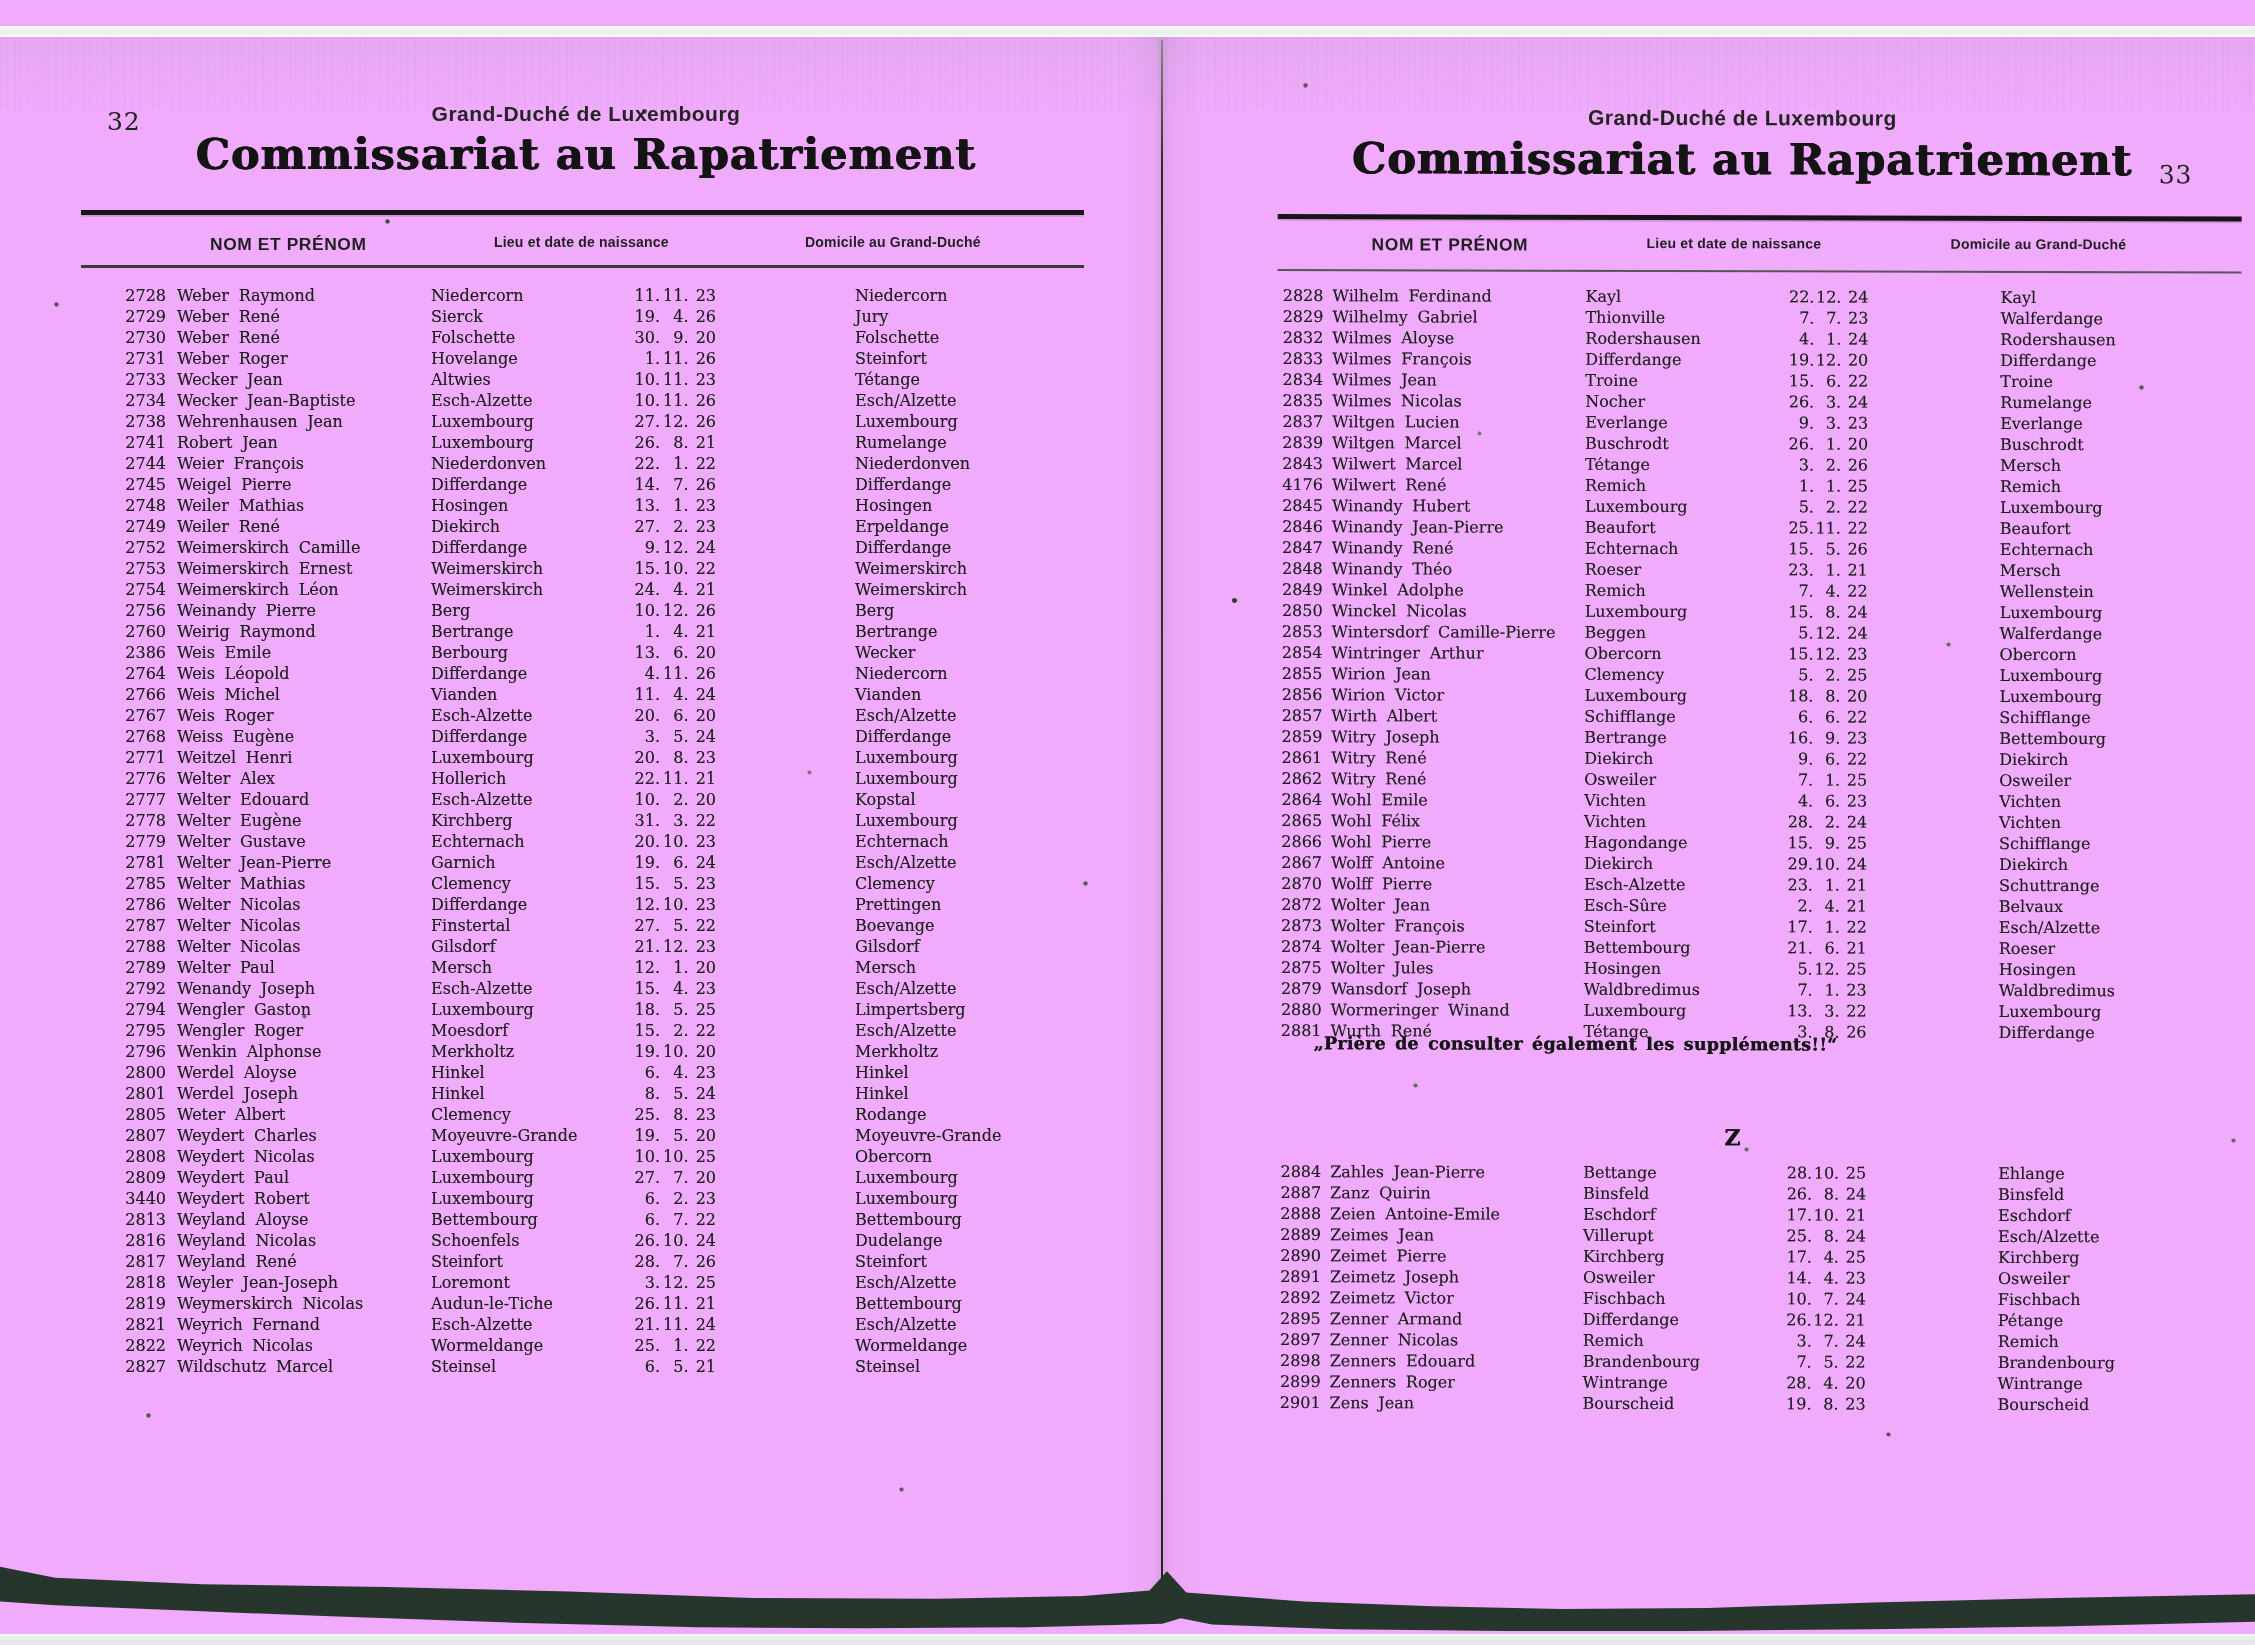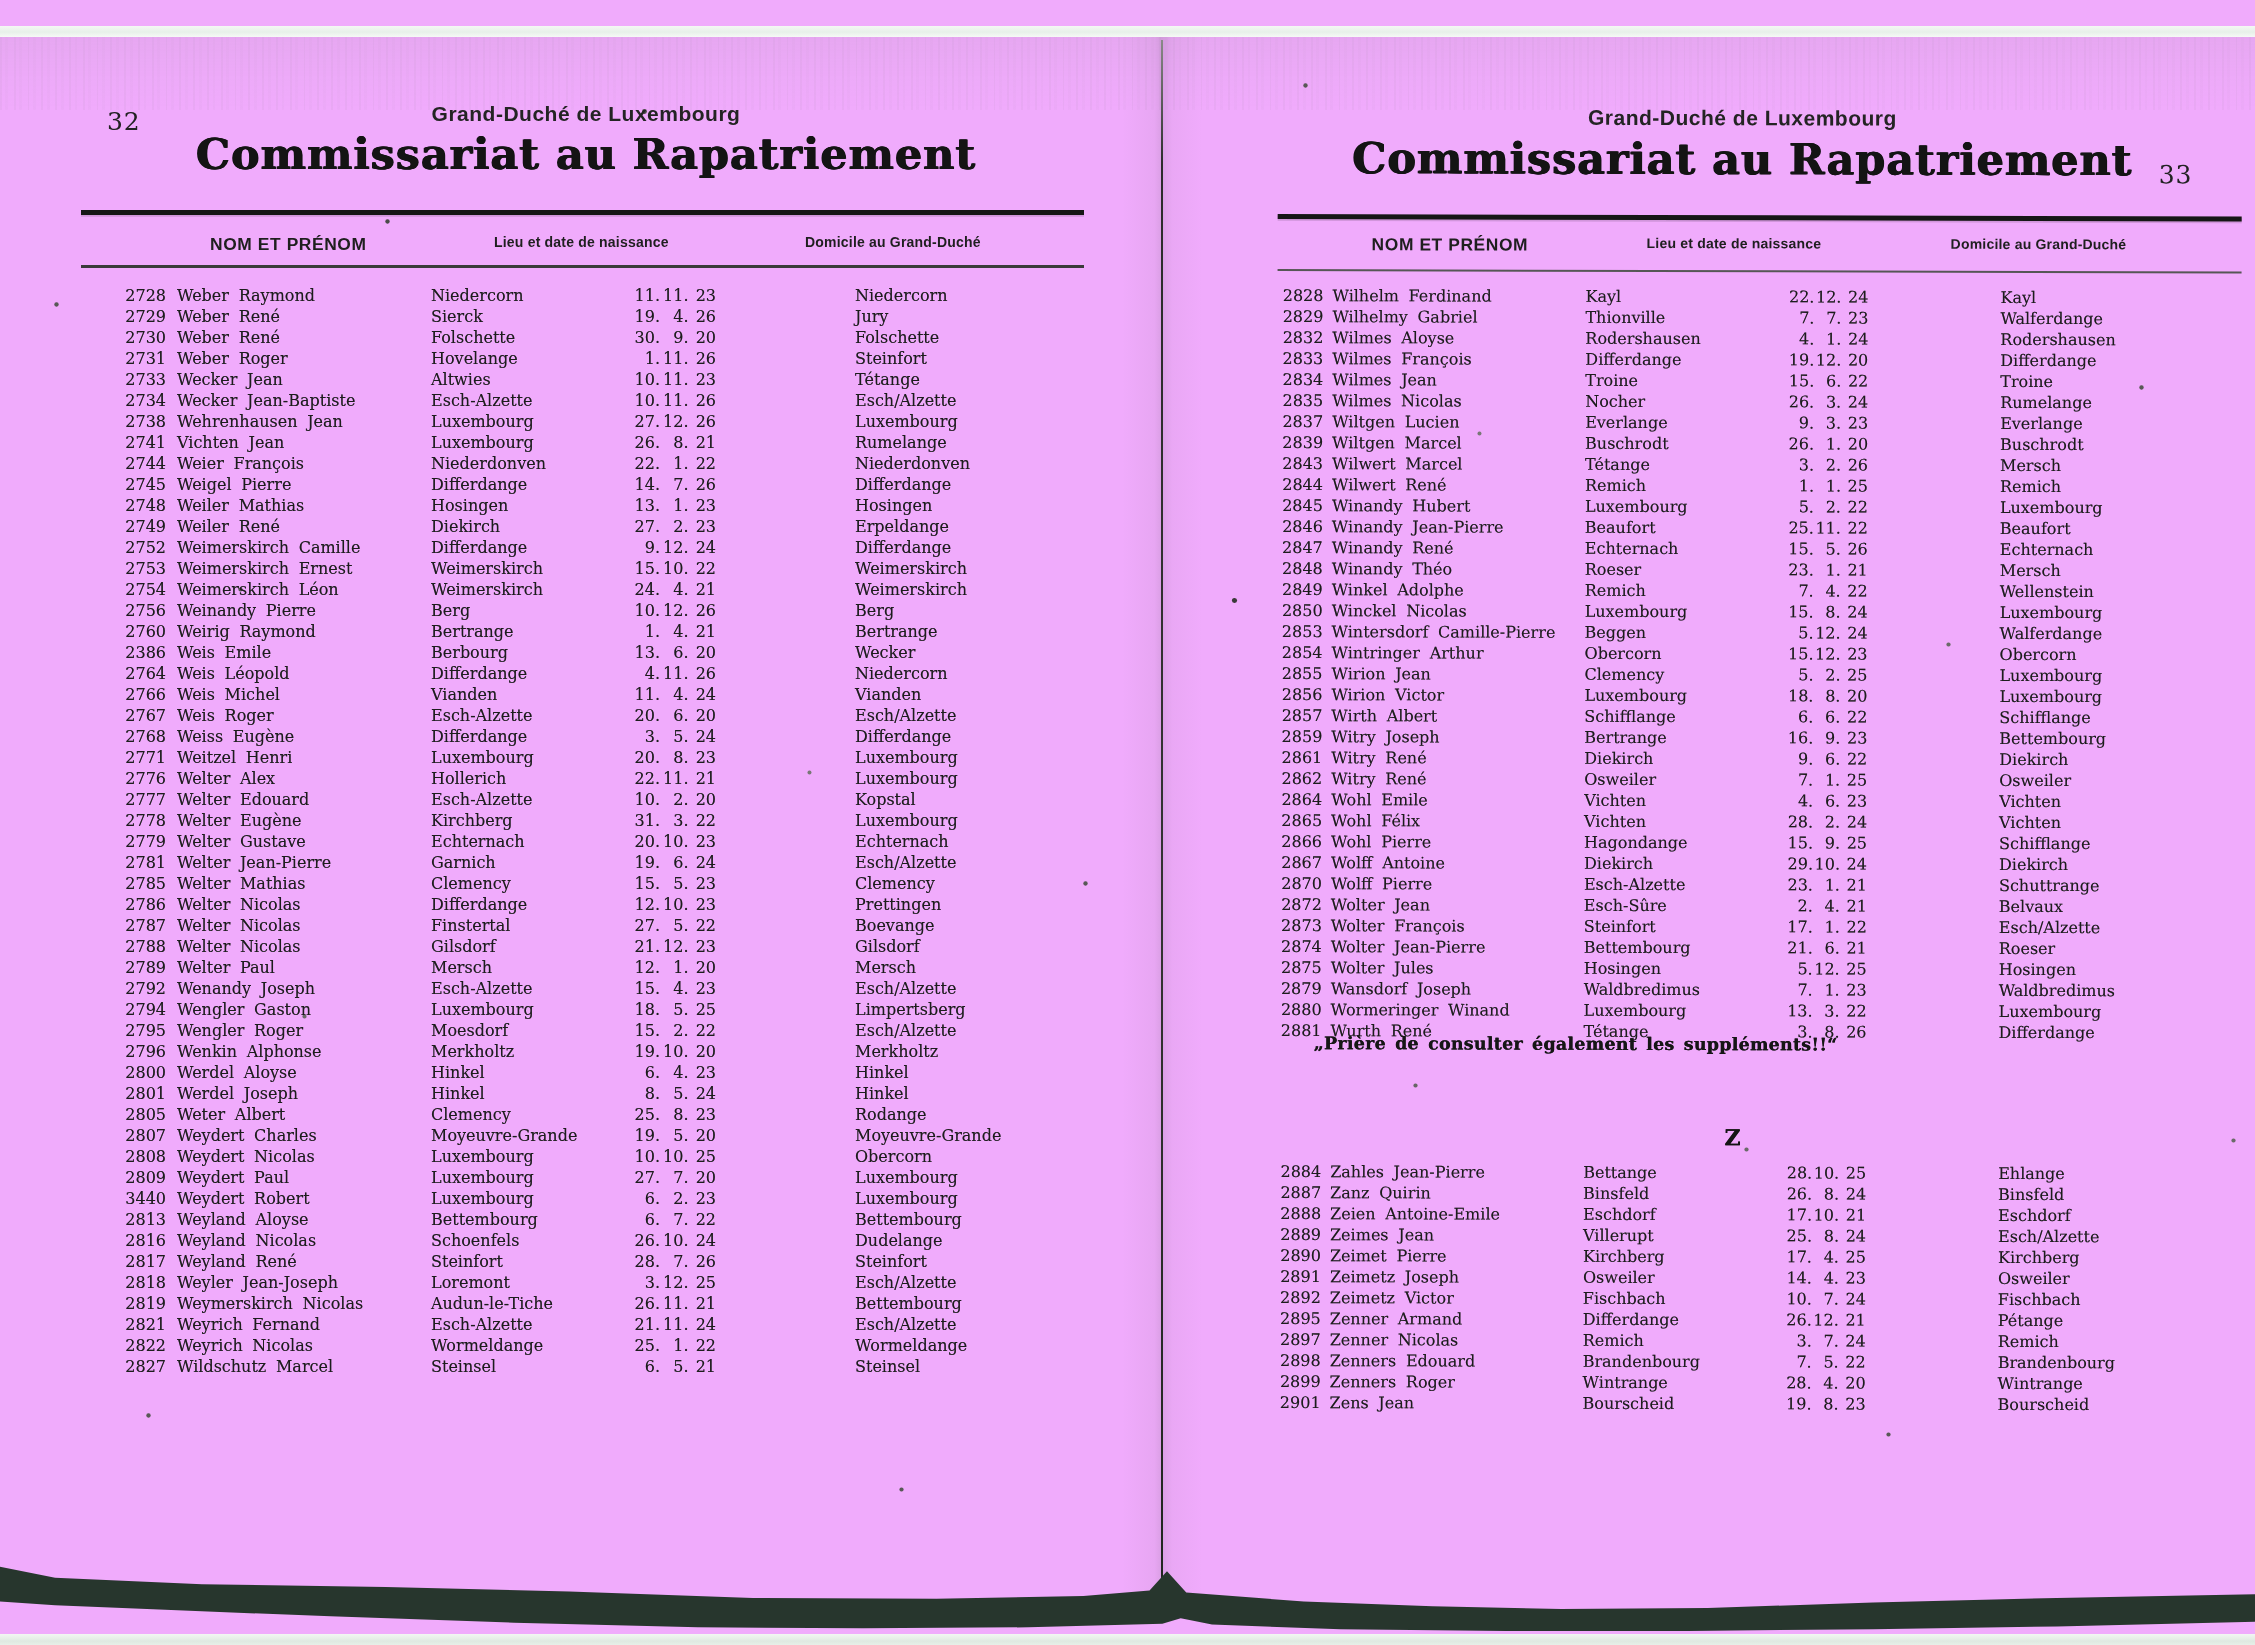--- a/index.html
+++ b/index.html
@@ -178,21 +178,21 @@
           <span class="cell c-place">Luxembourg</span>
           <span class="cell c-date">
             <i class="d">27.</i>
             <i class="m">12.</i>
             <i class="y">26</i>
           </span>
           <span class="cell c-dom">Luxembourg</span>
         </div>
         <div class="row">
           <span class="cell c-num">2741</span>
-          <span class="cell c-name">Vichten Jean</span>
+          <span class="cell c-name">Robert Jean</span>
           <span class="cell c-place">Luxembourg</span>
           <span class="cell c-date">
             <i class="d">26.</i>
             <i class="m">8.</i>
             <i class="y">21</i>
           </span>
           <span class="cell c-dom">Rumelange</span>
         </div>
         <div class="row">
           <span class="cell c-num">2744</span>
@@ -786,21 +786,21 @@
           <span class="cell c-name">Wilwert Marcel</span>
           <span class="cell c-place">Tétange</span>
           <span class="cell c-date">
             <i class="d">3.</i>
             <i class="m">2.</i>
             <i class="y">26</i>
           </span>
           <span class="cell c-dom">Mersch</span>
         </div>
         <div class="row">
-          <span class="cell c-num">2844</span>
+          <span class="cell c-num">4176</span>
           <span class="cell c-name">Wilwert René</span>
           <span class="cell c-place">Remich</span>
           <span class="cell c-date">
             <i class="d">1.</i>
             <i class="m">1.</i>
             <i class="y">25</i>
           </span>
           <span class="cell c-dom">Remich</span>
         </div>
         <div class="row">

